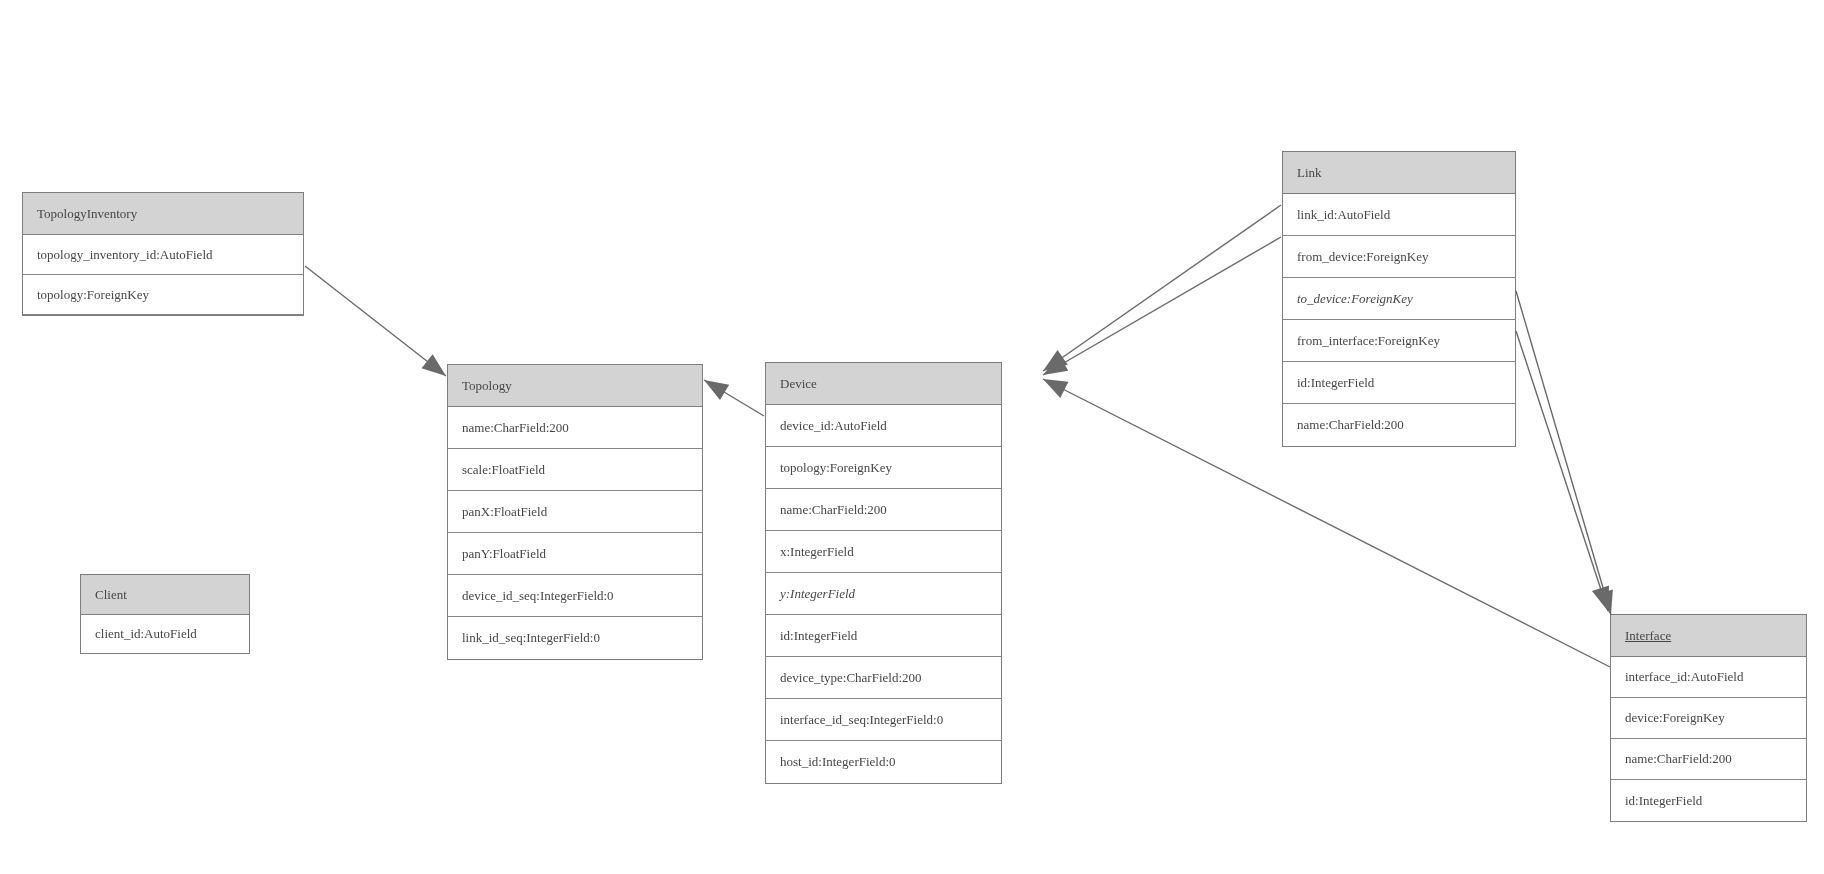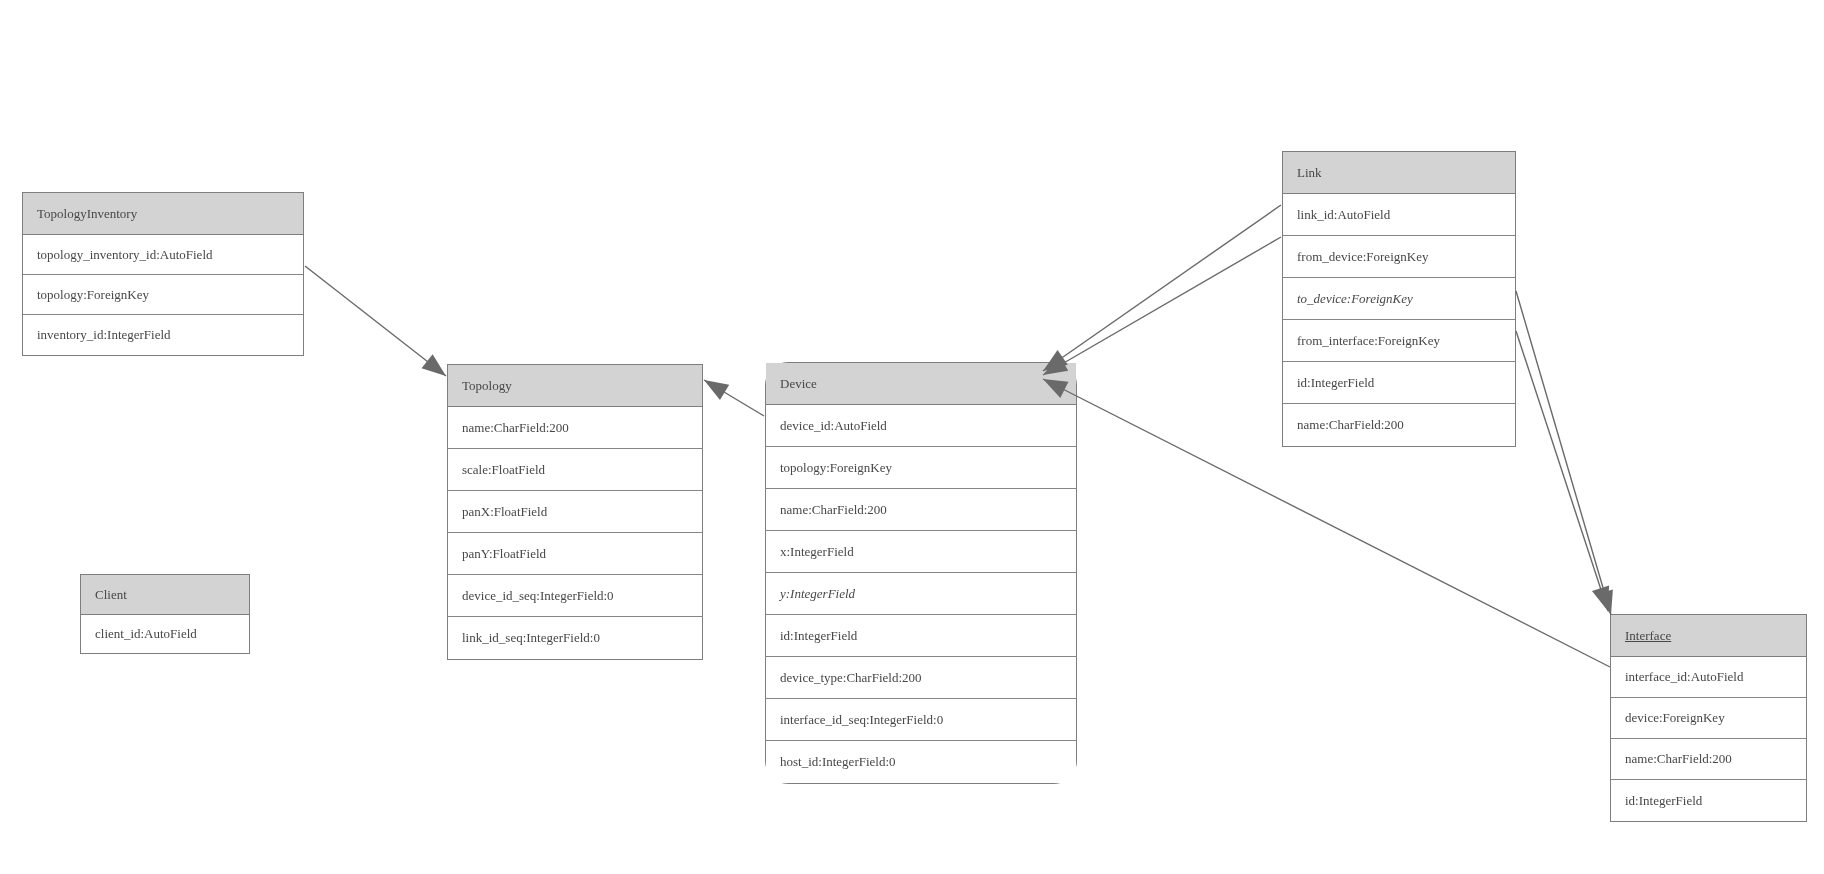--- a/index.html
+++ b/index.html
@@ -66,36 +66,35 @@
 </style>
 </head>
 <body>
 
 <div class="canvas">
   <div id="tables">
       <div class="entity" style="left: 22px; top: 145px; width: 282px;">
         <div class="entity-header" style="height: 42px;">TopologyInventory</div>
         <div class="entity-row" style="height: 40px;">topology_inventory_id:AutoField</div>
         <div class="entity-row" style="height: 40px;">topology:ForeignKey</div>
-        <div class="entity-row last" style="height: 40px;">inventory_id:IntegerField</div>
       </div>
       <div class="entity" style="left: 80px; top: 527px; width: 170px;">
         <div class="entity-header" style="height: 40px;">Client</div>
         <div class="entity-row last" style="height: 38px;">client_id:AutoField</div>
       </div>
       <div class="entity" style="left: 447px; top: 317px; width: 256px;">
         <div class="entity-header" style="height: 42px;">Topology</div>
         <div class="entity-row" style="height: 42px;">name:CharField:200</div>
         <div class="entity-row" style="height: 42px;">scale:FloatField</div>
         <div class="entity-row" style="height: 42px;">panX:FloatField</div>
         <div class="entity-row" style="height: 42px;">panY:FloatField</div>
         <div class="entity-row" style="height: 42px;">device_id_seq:IntegerField:0</div>
         <div class="entity-row last" style="height: 42px;">link_id_seq:IntegerField:0</div>
       </div>
-      <div class="entity" style="left: 765px; top: 315px; width: 312px; border-radius: 23px;">
+      <div class="entity" style="left: 765px; top: 315px; width: 237px;">
         <div class="entity-header" style="height: 42px;">Device</div>
         <div class="entity-row" style="height: 42px;">device_id:AutoField</div>
         <div class="entity-row" style="height: 42px;">topology:ForeignKey</div>
         <div class="entity-row" style="height: 42px;">name:CharField:200</div>
         <div class="entity-row" style="height: 42px;">x:IntegerField</div>
         <div class="entity-row" style="height: 42px; font-style: italic;">y:IntegerField</div>
         <div class="entity-row" style="height: 42px;">id:IntegerField</div>
         <div class="entity-row" style="height: 42px;">device_type:CharField:200</div>
         <div class="entity-row" style="height: 42px;">interface_id_seq:IntegerField:0</div>
         <div class="entity-row last" style="height: 42px;">host_id:IntegerField:0</div>

